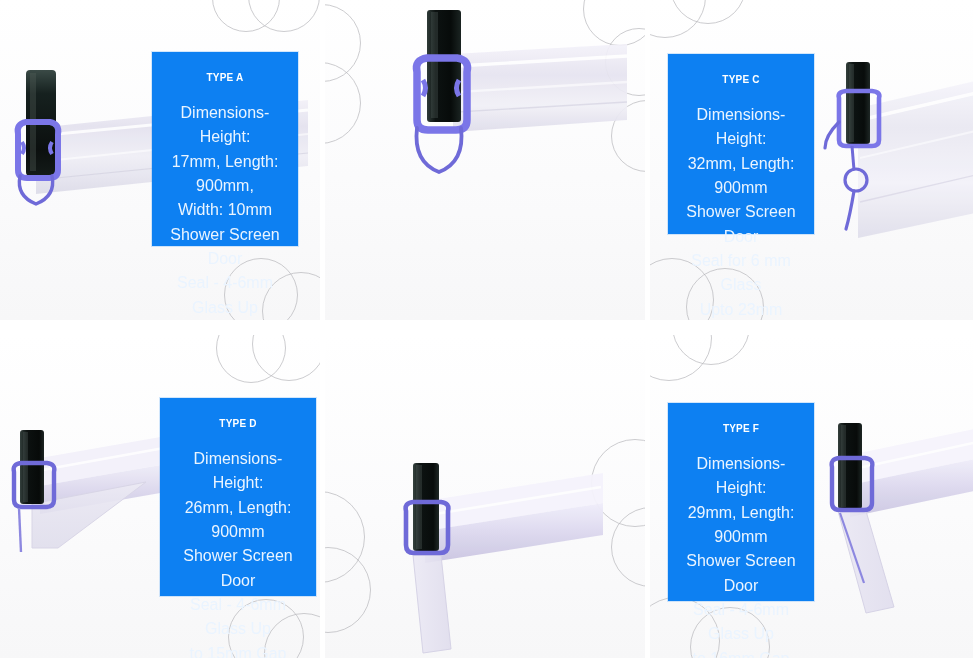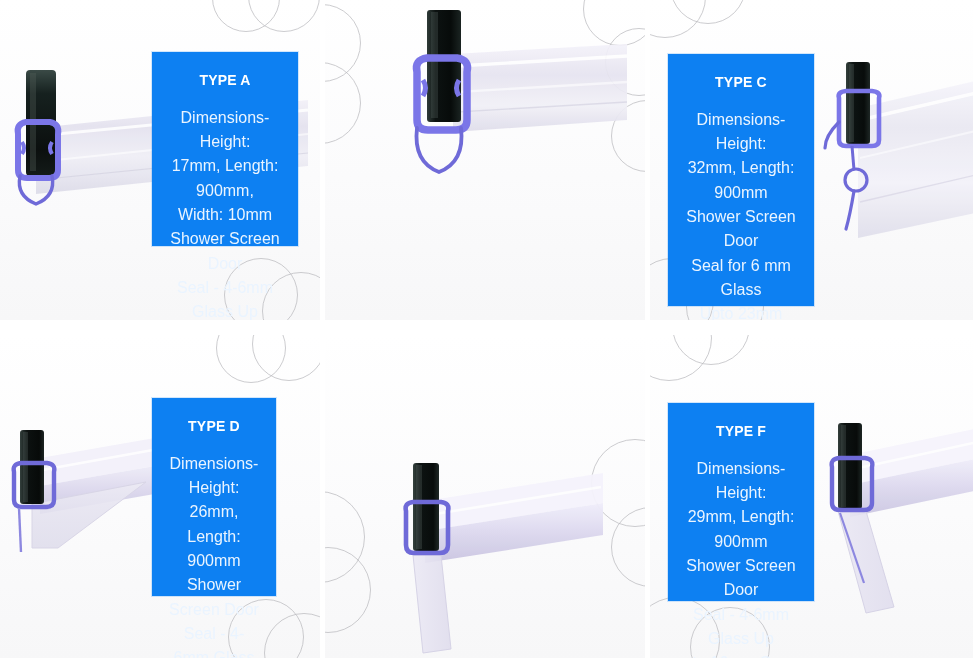--- a/index.html
+++ b/index.html
@@ -52,21 +52,21 @@
   .card {
     position: absolute;
     background: #0d80f2;
     color: #ffffff;
     box-sizing: border-box;
     text-align: center;
     padding: 14px 10px;
     box-shadow: 0 0 0 1px rgba(13,128,242,.18);
   }
   .card-title {
-    font-size: 14px;
+    font-size: 10px;
     font-weight: bold;
     letter-spacing: .2px;
     color: #ffffff;
     margin: 6px 0 0 0;
     line-height: 1.2;
   }
   .card-body {
     font-size: 16px;
     line-height: 1.52;
     color: #eaf4ff;
@@ -186,21 +186,21 @@
 
   <div class="gap-col"></div>
 
   <div class="panel">
     <div class="panel-bg"></div>
     <div class="deco" style="left:-26px;top:-44px;width:80px;height:80px;"></div>
     <div class="deco" style="left:20px;top:-52px;width:74px;height:74px;"></div>
     <div class="deco" style="left:-20px;top:258px;width:82px;height:82px;"></div>
     <div class="deco" style="left:36px;top:268px;width:76px;height:76px;"></div>
 
-    <div class="card" style="left:18px;top:54px;width:146px;height:252px;">
+    <div class="card" style="left:18px;top:54px;width:146px;height:180px;">
       <div class="card-title">TYPE C</div>
       <div class="card-body">Dimensions- Height:
 32mm, Length: 900mm
 Shower Screen Door
 Seal for 6 mm Glass
 Upto 23mm Gap</div>
     </div>
 
     <div class="product" style="left:180px;top:62px;">
       <svg width="150" height="190" viewBox="0 0 150 190">
@@ -280,21 +280,21 @@
 
         <rect x="14" y="0" width="24" height="74" rx="3" fill="url(#glassD)"></rect>
         <rect x="17" y="2" width="5" height="70" fill="#5a6763" opacity=".3"></rect>
 
         <path d="M8 42 q-2 -8 7 -9 l26 0 q9 1 7 9 l0 28 q0 7 -8 7 l-24 0 q-8 0 -8 -7 Z" fill="none" stroke="#6f6ad8" stroke-width="4.4" stroke-linejoin="round"></path>
 
         <path d="M13 78 l2 44" fill="none" stroke="#8d88e0" stroke-width="2.4"></path>
       </svg>
     </div>
 
-    <div class="card" style="left:152px;top:398px;width:124px;height:198px;top:63px;">
+    <div class="card" style="left:160px;top:398px;width:156px;height:198px;top:63px;">
       <div class="card-title">TYPE D</div>
       <div class="card-body">Dimensions- Height:
 26mm, Length: 900mm
 Shower Screen Door
 Seal - 4-6mm Glass Up
 to 15mm Gap
 Shower Screen Door
 Seal - 4-6mm Glass Up
 to 7mm Gap</div>
     </div>

